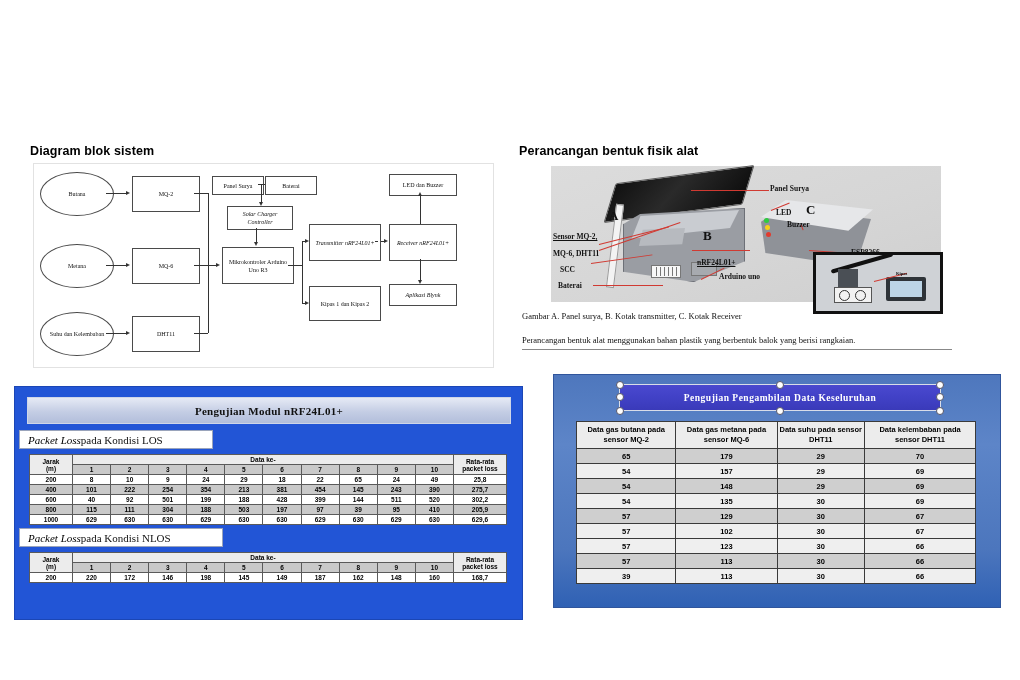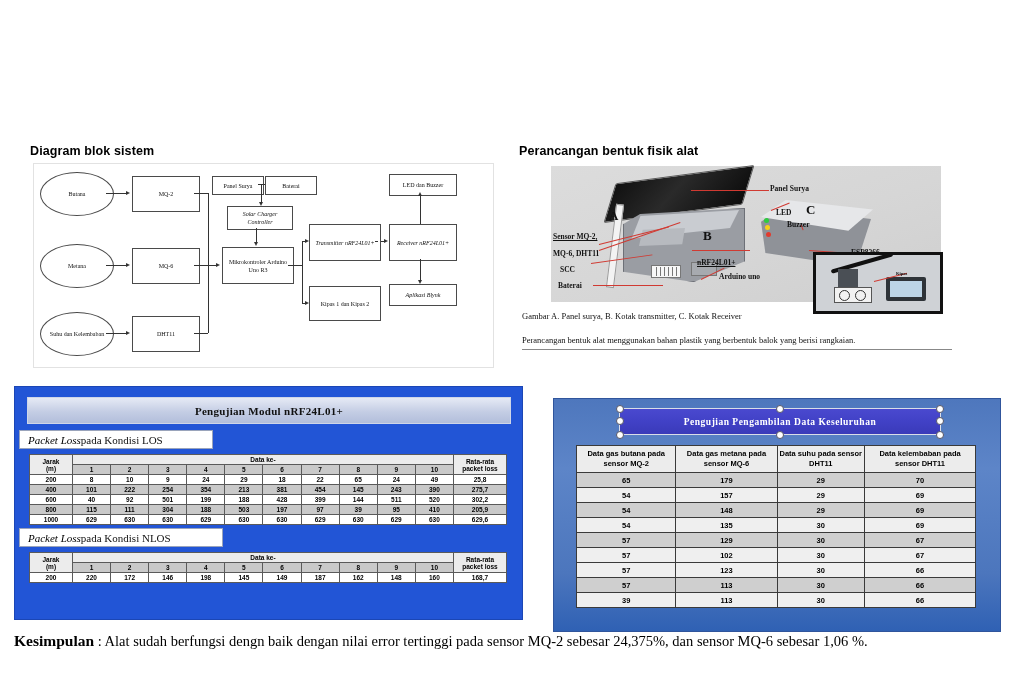--- a/index.html
+++ b/index.html
@@ -95,21 +95,21 @@
 
   table.pl{position:absolute;border-collapse:collapse;background:#fff;
            font-family:"Liberation Sans",sans-serif;}
   table.pl td,table.pl th{border:1px solid #5a5a5a;text-align:center;
            font-size:6.5px;font-weight:bold;color:#000;padding:0;height:9px;}
   table.pl th{background:#ececec;}
   table.pl th.gray{background:#c9c9c9;}
   table.pl td.odd{background:#ffffff;}
   table.pl td.even{background:#c9c9c9;}
 
-  .panel-right{position:absolute;left:553px;top:398px;width:446px;height:232px;
+  .panel-right{position:absolute;left:553px;top:374px;width:446px;height:232px;
                background:linear-gradient(180deg,#4e77bd 0%,#5d85c8 30%,#4c76bd 75%,#2f61b4 100%);
                border:1px solid #30559c;}
   .banner-right{position:absolute;left:65px;top:9px;width:320px;height:25px;
                 background:linear-gradient(180deg,#4a49cf 0%,#4141c6 50%,#3a3ab9 100%);
                 border:1px solid #d9dde8;display:flex;align-items:center;justify-content:center;}
   .banner-right span{font-family:"Liberation Serif",serif;font-weight:bold;font-size:9.5px;
                      color:#fff;letter-spacing:.5px;}
   .handle{position:absolute;width:6px;height:6px;border-radius:50%;background:#fff;border:1px solid #556;}
   table.sens{position:absolute;left:22px;top:46px;border-collapse:collapse;background:#fff;width:400px;}
   table.sens th{border:1px solid #3a3a3a;background:#ececec;font-size:7.5px;font-weight:bold;
@@ -474,16 +474,13 @@
           <tr>
             <td class="odd">39</td>
             <td class="odd">113</td>
             <td class="odd">30</td>
             <td class="odd">66</td>
           </tr>
         </tbody>
       </table>
   </div>
 
-  <div class="concl">
-    <b>Kesimpulan</b><span> : Alat sudah berfungsi dengn baik dengan nilai error tertinggi pada sensor MQ-2  sebesar 24,375%, dan sensor MQ-6 sebesar 1,06 %.</span>
-  </div>
 </div>
 
 </body></html>

